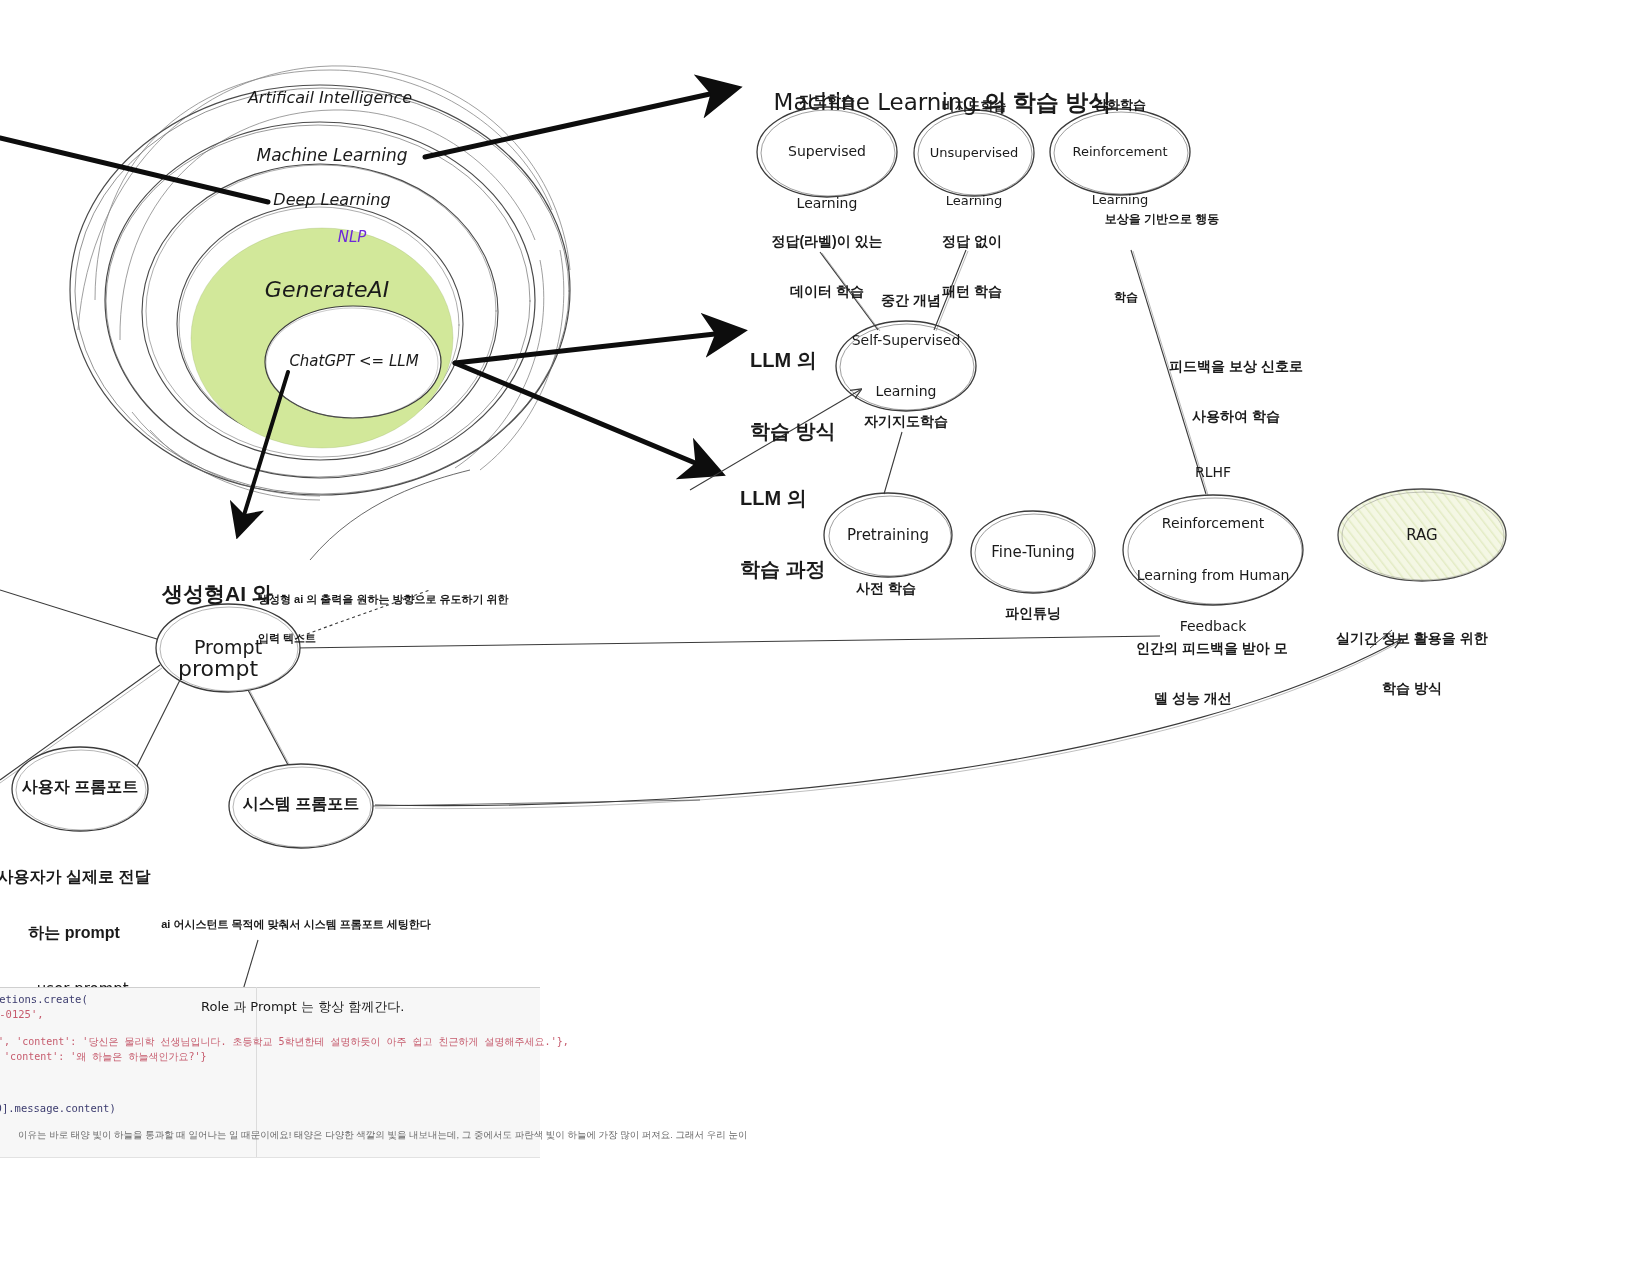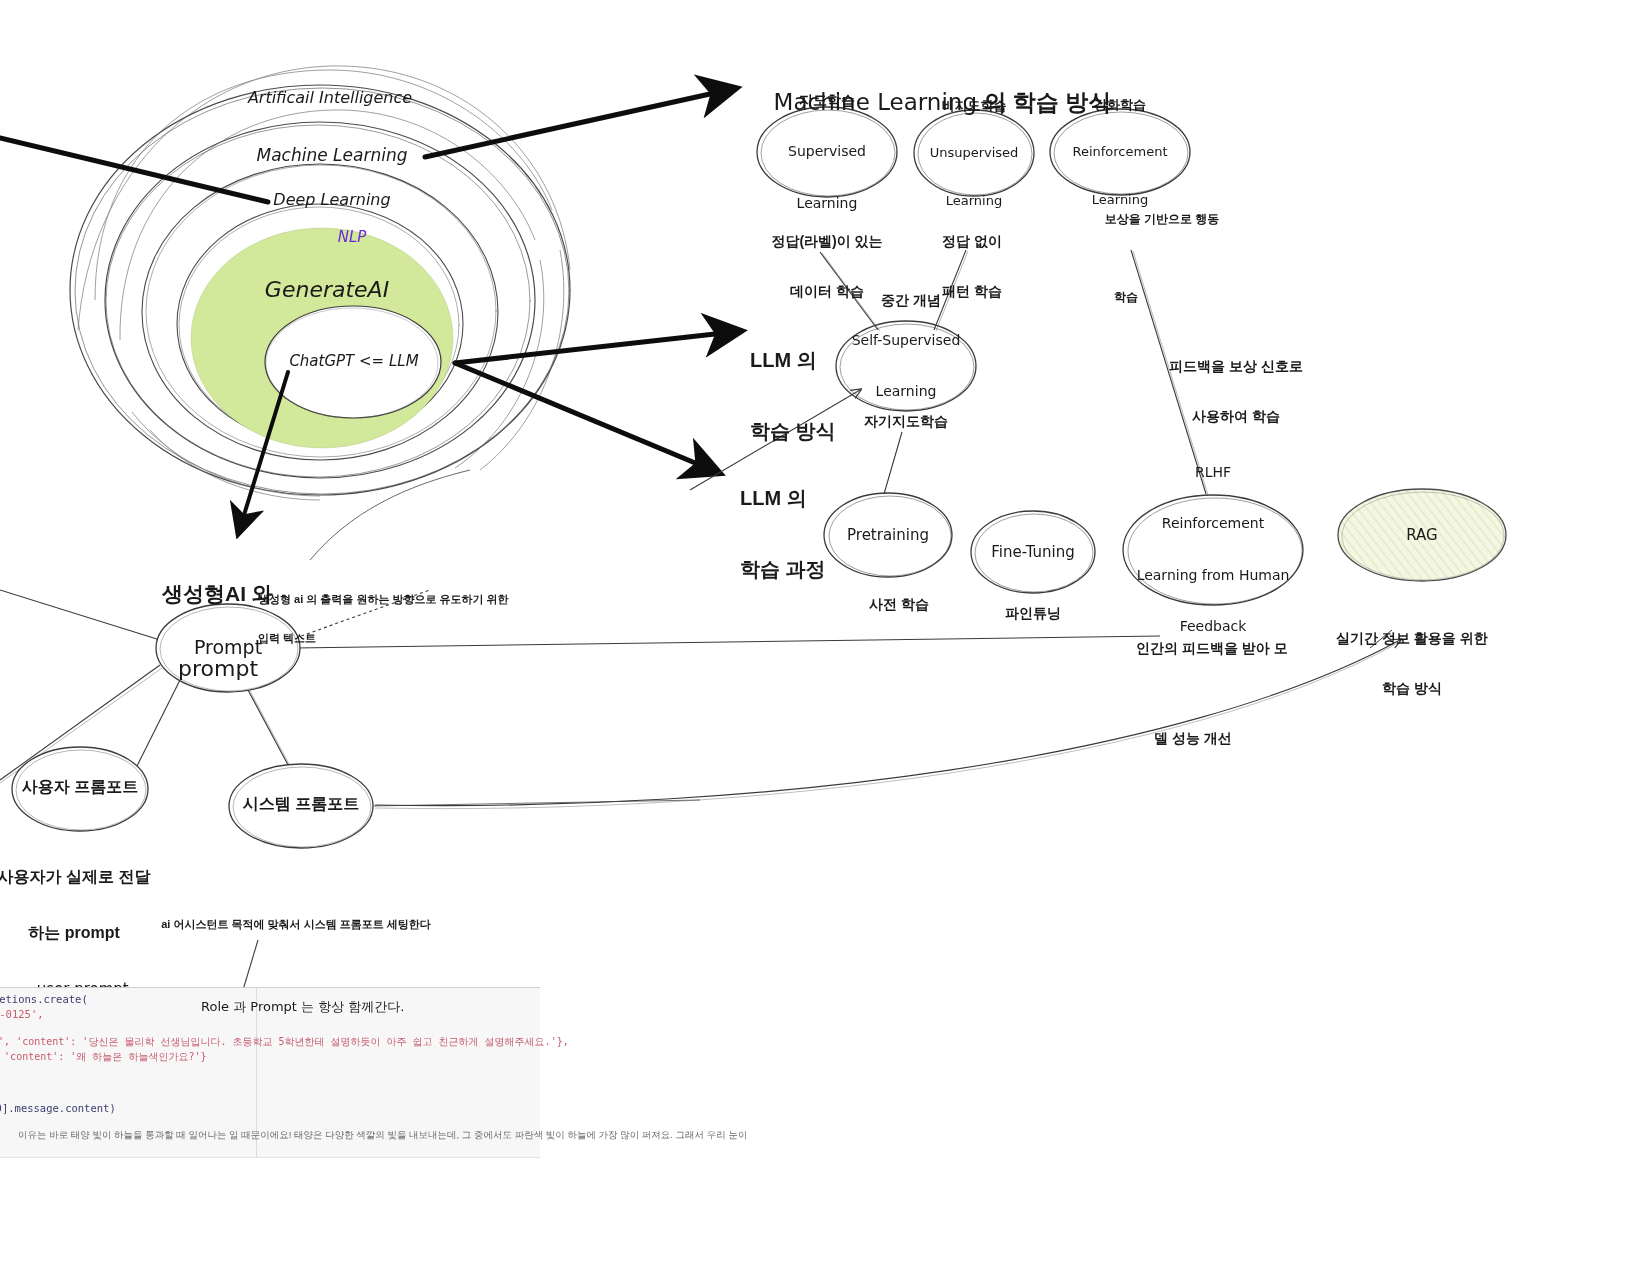--- a/index.html
+++ b/index.html
@@ -239,34 +239,34 @@
 
   <div class="lbl ctr kbold" style="left:911px;top:292px;font-size:14px;">중간 개념</div>
 
   <div class="nodetext hand" style="left:906px;top:366px;font-size:14px;">
     <div>Self-Supervised</div>
     <div>Learning</div>
   </div>
   <div class="lbl ctr kbold" style="left:906px;top:413px;font-size:14px;">자기지도학습</div>
 
   <div class="nodetext hand" style="left:888px;top:535px;font-size:15px;">Pretraining</div>
-  <div class="lbl ctr kbold" style="left:886px;top:596px;font-size:14px;margin-left:13px;">사전 학습</div>
+  <div class="lbl ctr kbold" style="left:886px;top:580px;font-size:14px;">사전 학습</div>
 
   <div class="nodetext hand" style="left:1033px;top:552px;font-size:15px;">Fine-Tuning</div>
   <div class="lbl ctr kbold" style="left:1033px;top:605px;font-size:14px;">파인튜닝</div>
 
   <div class="nodetext hand" style="left:1213px;top:550px;font-size:14px;">
     <div>RLHF</div>
     <div>Reinforcement</div>
     <div>Learning from Human</div>
     <div>Feedback</div>
   </div>
   <div class="lbl kbold" style="left:1136px;top:607px;font-size:14px;">
     <div>인간의 피드백을 받아 모</div>
-    <div style="padding-left:18px;margin-top:40px;">델 성능 개선</div>
+    <div style="padding-left:18px;">델 성능 개선</div>
   </div>
   <div class="lbl ctr kbold" style="left:1236px;top:325px;font-size:14px;">
     <div>피드백을 보상 신호로</div>
     <div>사용하여 학습</div>
   </div>
 
   <div class="nodetext hand" style="left:1422px;top:535px;font-size:15px;">RAG</div>
   <div class="lbl kbold" style="left:1336px;top:597px;font-size:14px;">
     <div>실기간 정보 활용을 위한</div>
     <div style="padding-left:46px;">학습 방식</div>

